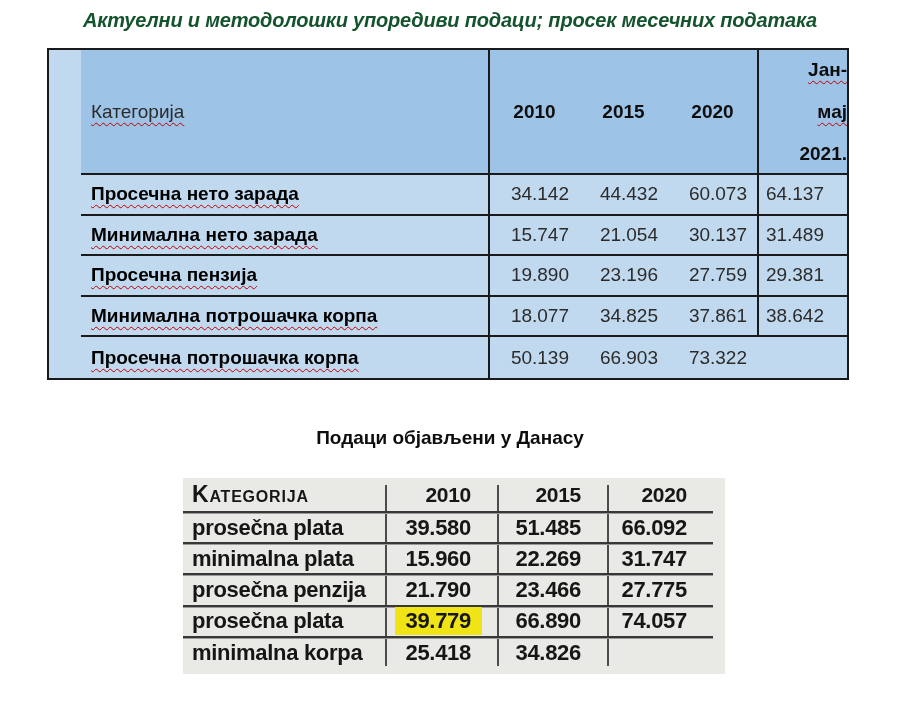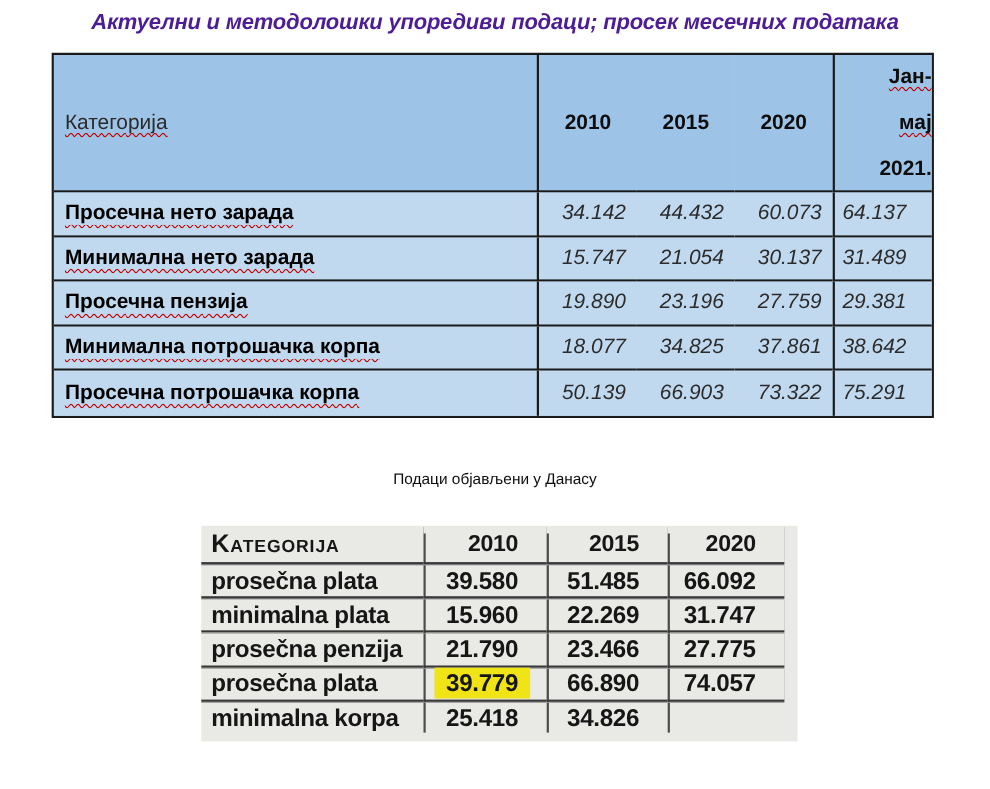--- a/index.html
+++ b/index.html
@@ -4,57 +4,57 @@
 <style>
   html,body{margin:0;padding:0;}
   body{
     width:900px;height:717px;background:#ffffff;position:relative;
     font-family:"Liberation Sans", sans-serif;
     --t1-hdr:#9dc3e6; --t1-row:#c1d9ef; --t1-border:#1a1a1a; --squig:#c00000;
     --danas-bg:#e9e9e6; --hl:#f0e416;
   }
   .page-title{
     position:absolute;top:9px;left:0;width:900px;text-align:center;
-    font-size:20px;font-weight:bold;font-style:italic;color:#4c1d95;letter-spacing:-0.2px;
+    font-size:20px;font-weight:bold;font-style:italic;color:#14532d;letter-spacing:-0.2px;
   }
   
   .t1{
     position:absolute;left:47px;top:48px;
     display:grid;
     grid-template-columns:441px 89px 89px 89px 90px;
     grid-template-rows:125px repeat(5,40.6px);
     border:2px solid var(--t1-border);
     background:var(--t1-row);
     width:798px;
   }
   .t1 .cell{
     box-sizing:border-box;display:flex;align-items:center;
     font-size:19px;color:#2b2b2b;background:var(--t1-row);
     overflow:hidden;
   }
   .t1 .hdr{background:var(--t1-hdr);}
   .t1 .bb{border-bottom:2px solid var(--t1-border);}
-  .t1 .cat{padding-left:10px;justify-content:flex-start;border-right:2px solid var(--t1-border);}
-  .t1 .num{justify-content:flex-end;padding-right:10px;font-variant-numeric:tabular-nums;font-style:italic;}
+  .t1 .cat{padding-left:10px;justify-content:flex-start;border-right:2px solid var(--t1-border);margin-left:32px;}
+  .t1 .num{justify-content:flex-end;padding-right:10px;font-variant-numeric:tabular-nums;}
   .t1 .yr{justify-content:center;font-weight:bold;color:#0d0d0d;}
   .t1 .lastcol{border-left:2px solid var(--t1-border);justify-content:flex-end;padding-right:23px;}
   .t1 .jm{flex-direction:column;justify-content:center;align-items:flex-end;
     font-weight:bold;color:#0d0d0d;line-height:42px;padding-right:0;}
   .t1 .rowlabel{font-weight:bold;color:#000;}
   .sq{
     text-decoration-line:underline;
     text-decoration-style:wavy;
     text-decoration-color:var(--squig);
     text-decoration-thickness:1px;
     text-underline-offset:4px;
   }
   
   .danas-title{
     position:absolute;top:427px;left:0;width:900px;text-align:center;
-    font-size:14px;font-weight:normal;color:#0d0d0d;
+    font-size:19px;font-weight:bold;color:#0d0d0d;
   }
   
   .clip{
     position:absolute;left:183px;top:478px;width:542px;height:196px;
     background:var(--danas-bg);color:#161616;
   }
   .clip .vline{position:absolute;top:7px;height:181px;width:2px;background:#4c4c4c;}
   .clip .v1{left:202px;} .clip .v2{left:314px;} .clip .v3{left:424px;}
   .d-grid{
     position:absolute;left:0;top:0;width:530px;
@@ -122,21 +122,20 @@
   <div class="cell num bb">34.825</div>
   <div class="cell num bb">37.861</div>
   <div class="cell num bb lastcol">38.642</div>
 
   <div class="cell cat">
     <span class="sq rowlabel">Просечна потрошачка корпа</span>
   </div>
   <div class="cell num">50.139</div>
   <div class="cell num">66.903</div>
   <div class="cell num">73.322</div>
-  <div class="cell num lastcol">75.291</div>
 </div>
 
 <div class="danas-title">Подаци објављени у Данасу</div>
 
 <div class="clip">
   <div class="vline v1"></div>
   <div class="vline v2"></div>
   <div class="vline v3"></div>
 
   <div class="d-grid">

